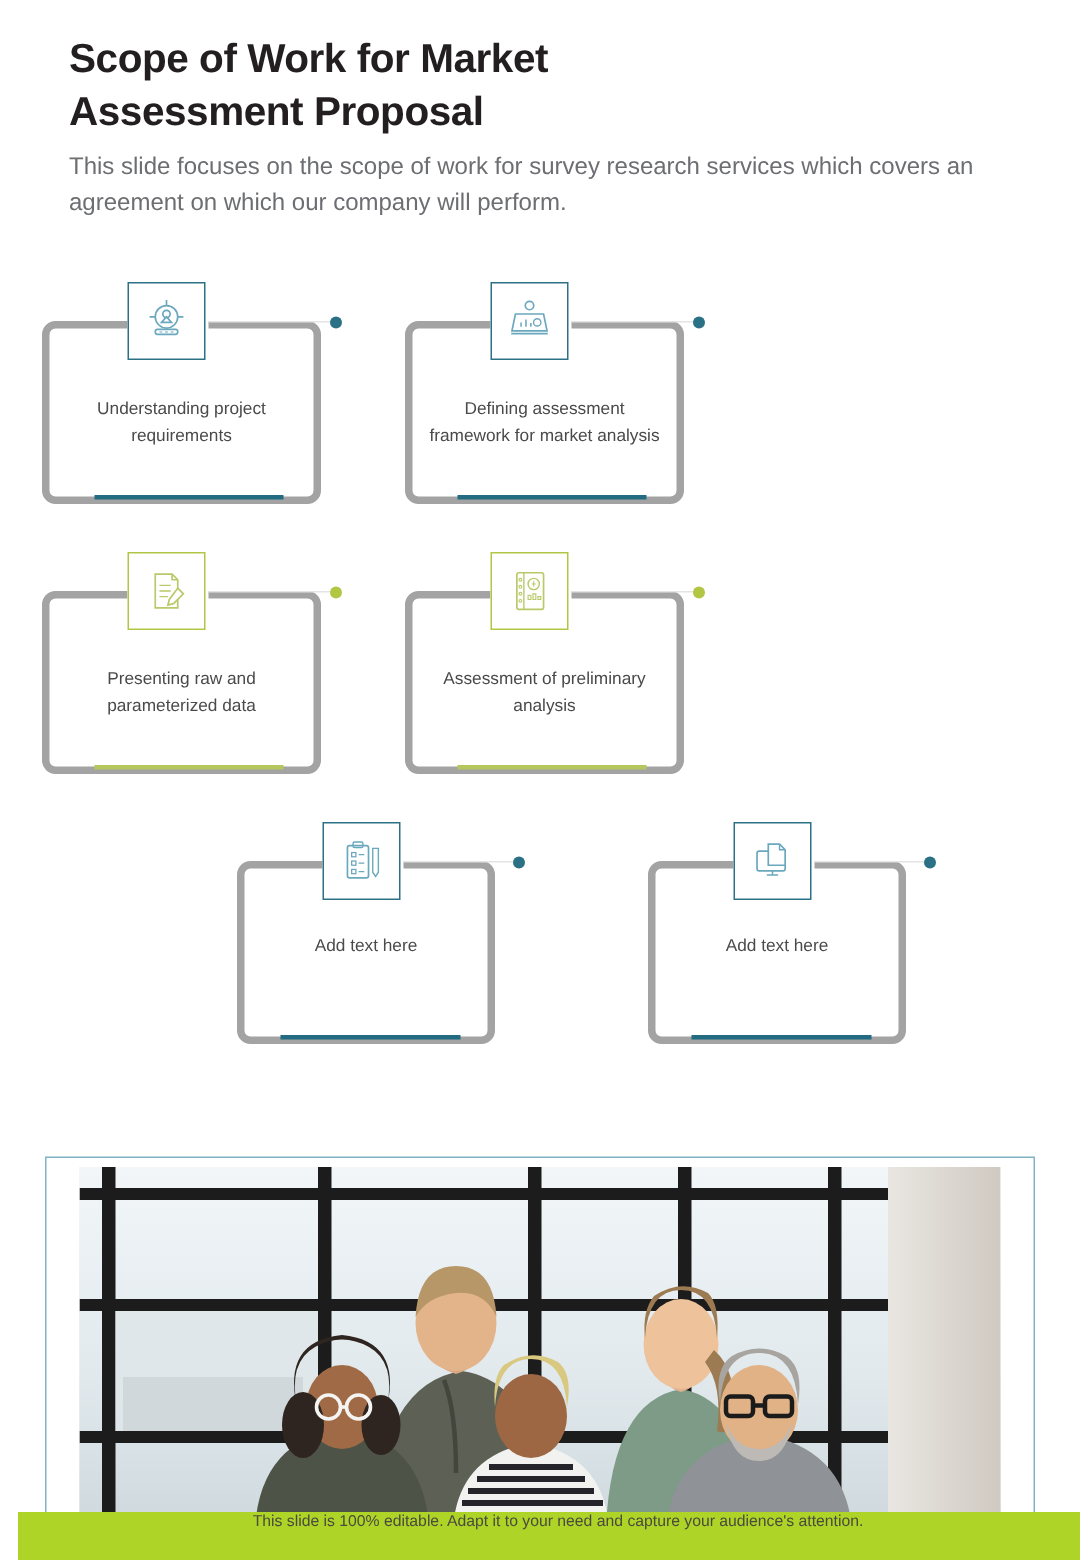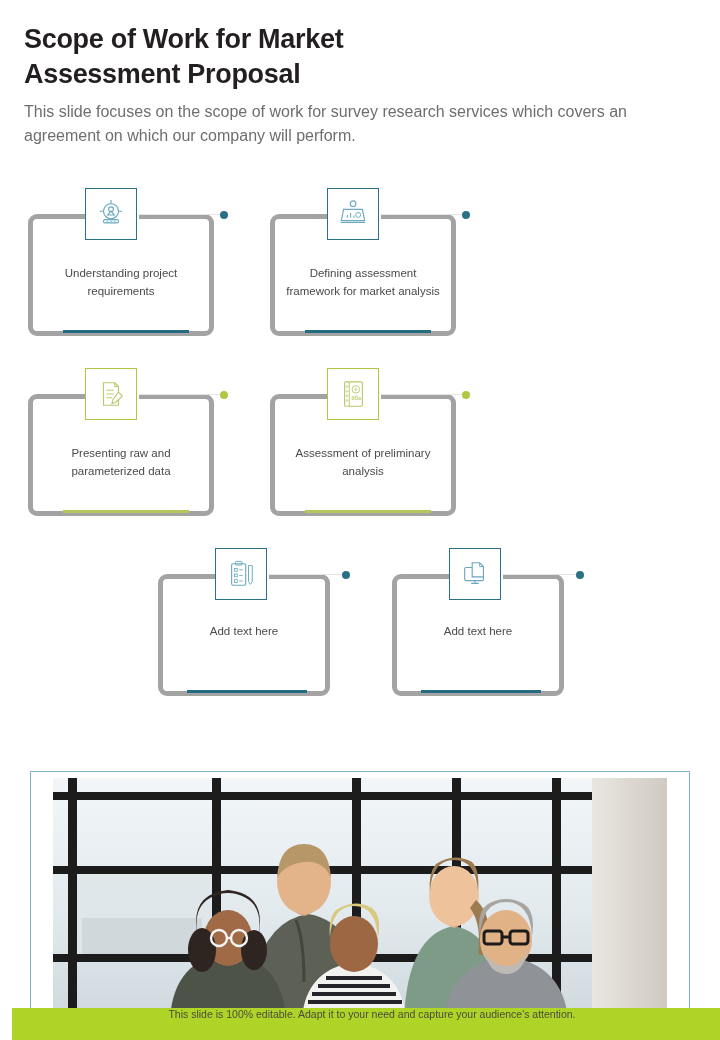--- a/index.html
+++ b/index.html
@@ -7,21 +7,21 @@
   body {
     width: 720px;
     height: 1040px;
     background: #ffffff;
     font-family: "Liberation Sans", sans-serif;
     position: relative;
     overflow: hidden;
   }
 
   
-  .header { padding: 22px 30px 0 24px; }
+  .header { padding: 22px 30px 0 46px; }
 
   .page-title {
     font-size: 27px;
     font-weight: bold;
     color: #231f20;
     line-height: 1.28;
     letter-spacing: -0.3px;
     max-width: 430px;
   }
 
@@ -36,21 +36,21 @@
   
   .board { position: relative; padding: 0 28px; }
 
   .row {
     position: relative;
     display: flex;
     margin-top: 26px;
   }
   .row-1 { margin-top: 38px; }
   .row-2 { margin-top: 30px; }
-  .row-3 { margin-top: 30px; padding-left: 130px; }
+  .row-3 { margin-top: 30px; padding-left: 130px; gap: 40px; }
 
   .card-slot {
     position: relative;
     width: 210px;
     height: 150px;
     margin-right: 32px;
   }
   .row-3 .card-slot { width: 172px; margin-right: 62px; }
 
   

